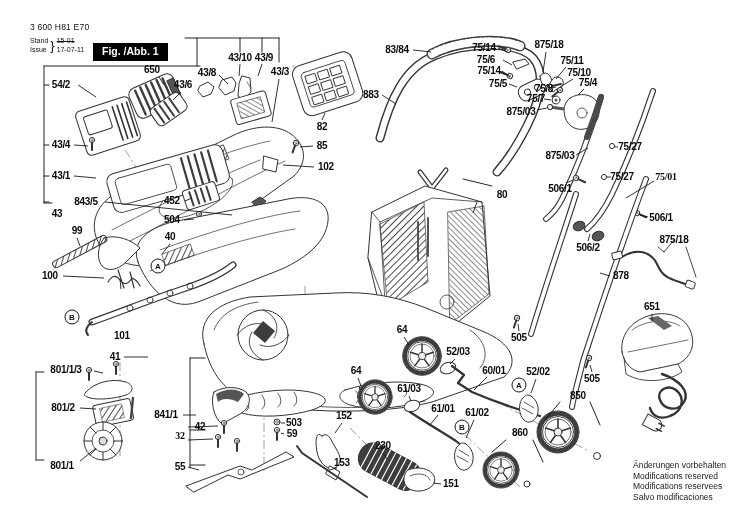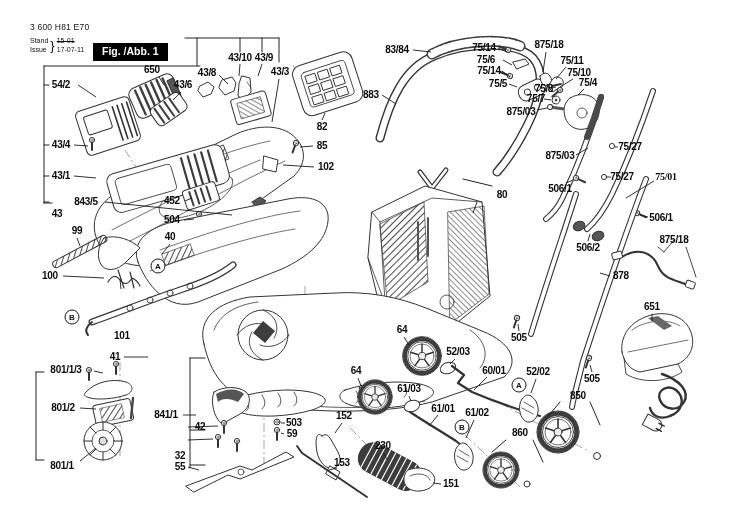--- a/index.html
+++ b/index.html
@@ -506,21 +506,21 @@
       <div class="plabel" style="left: 409px; top: 389px;">61/03</div>
       <div class="plabel" style="left: 443px; top: 409px;">61/01</div>
       <div class="plabel" style="left: 477px; top: 413px;">61/02</div>
       <div class="plabel" style="left: 451px; top: 484px;">151</div>
       <div class="plabel" style="left: 344px; top: 416px;">152</div>
       <div class="plabel" style="left: 383px; top: 446px;">230</div>
       <div class="plabel" style="left: 342px; top: 463px;">153</div>
       <div class="plabel" style="left: 294px; top: 423px;">503</div>
       <div class="plabel" style="left: 292px; top: 434px;">59</div>
       <div class="plabel" style="left: 180px; top: 467px;">55</div>
-      <div class="plabel" style="left: 180px; top: 456px;">32</div>
+      <div class="plabel" style="left: 180px; top: 436px; font-family: Liberation Serif, serif;">32</div>
       <div class="plabel" style="left: 180px; top: 427px; margin-left: 20px;">42</div>
       <div class="plabel" style="left: 166px; top: 415px;">841/1</div>
       <div class="plabel" style="left: 115px; top: 357px;">41</div>
       <div class="plabel" style="left: 66px; top: 370px;">801/1/3</div>
       <div class="plabel" style="left: 63px; top: 408px;">801/2</div>
       <div class="plabel" style="left: 62px; top: 466px;">801/1</div>
       <div class="plabel" style="left: 61px; top: 145px;">43/4</div>
       <div class="plabel" style="left: 61px; top: 176px;">43/1</div>
       <div class="plabel" style="left: 86px; top: 202px;">843/5</div>
       <div class="plabel" style="left: 57px; top: 214px;">43</div>
@@ -529,14 +529,20 @@
       <div class="plabel" style="left: 170px; top: 237px;">40</div>
       <div class="plabel" style="left: 77px; top: 231px;">99</div>
       <div class="plabel" style="left: 50px; top: 276px;">100</div>
       <div class="plabel" style="left: 122px; top: 296px; margin-top: 40px;">101</div>
       <div class="marker" style="left: 158px; top: 266px;">A</div>
       <div class="marker" style="left: 72px; top: 317px;">B</div>
       <div class="marker" style="left: 519px; top: 385px;">A</div>
       <div class="marker" style="left: 462px; top: 427px;">B</div>
     </div>
 
-
+<div class="footer">
+  <div>Änderungen vorbehalten</div>
+  <div>Modifications reserved</div>
+  <div>Modifications reservees</div>
+  <div>Salvo modificaciones</div>
 </div>
 
+</div>
+
 </body></html>

